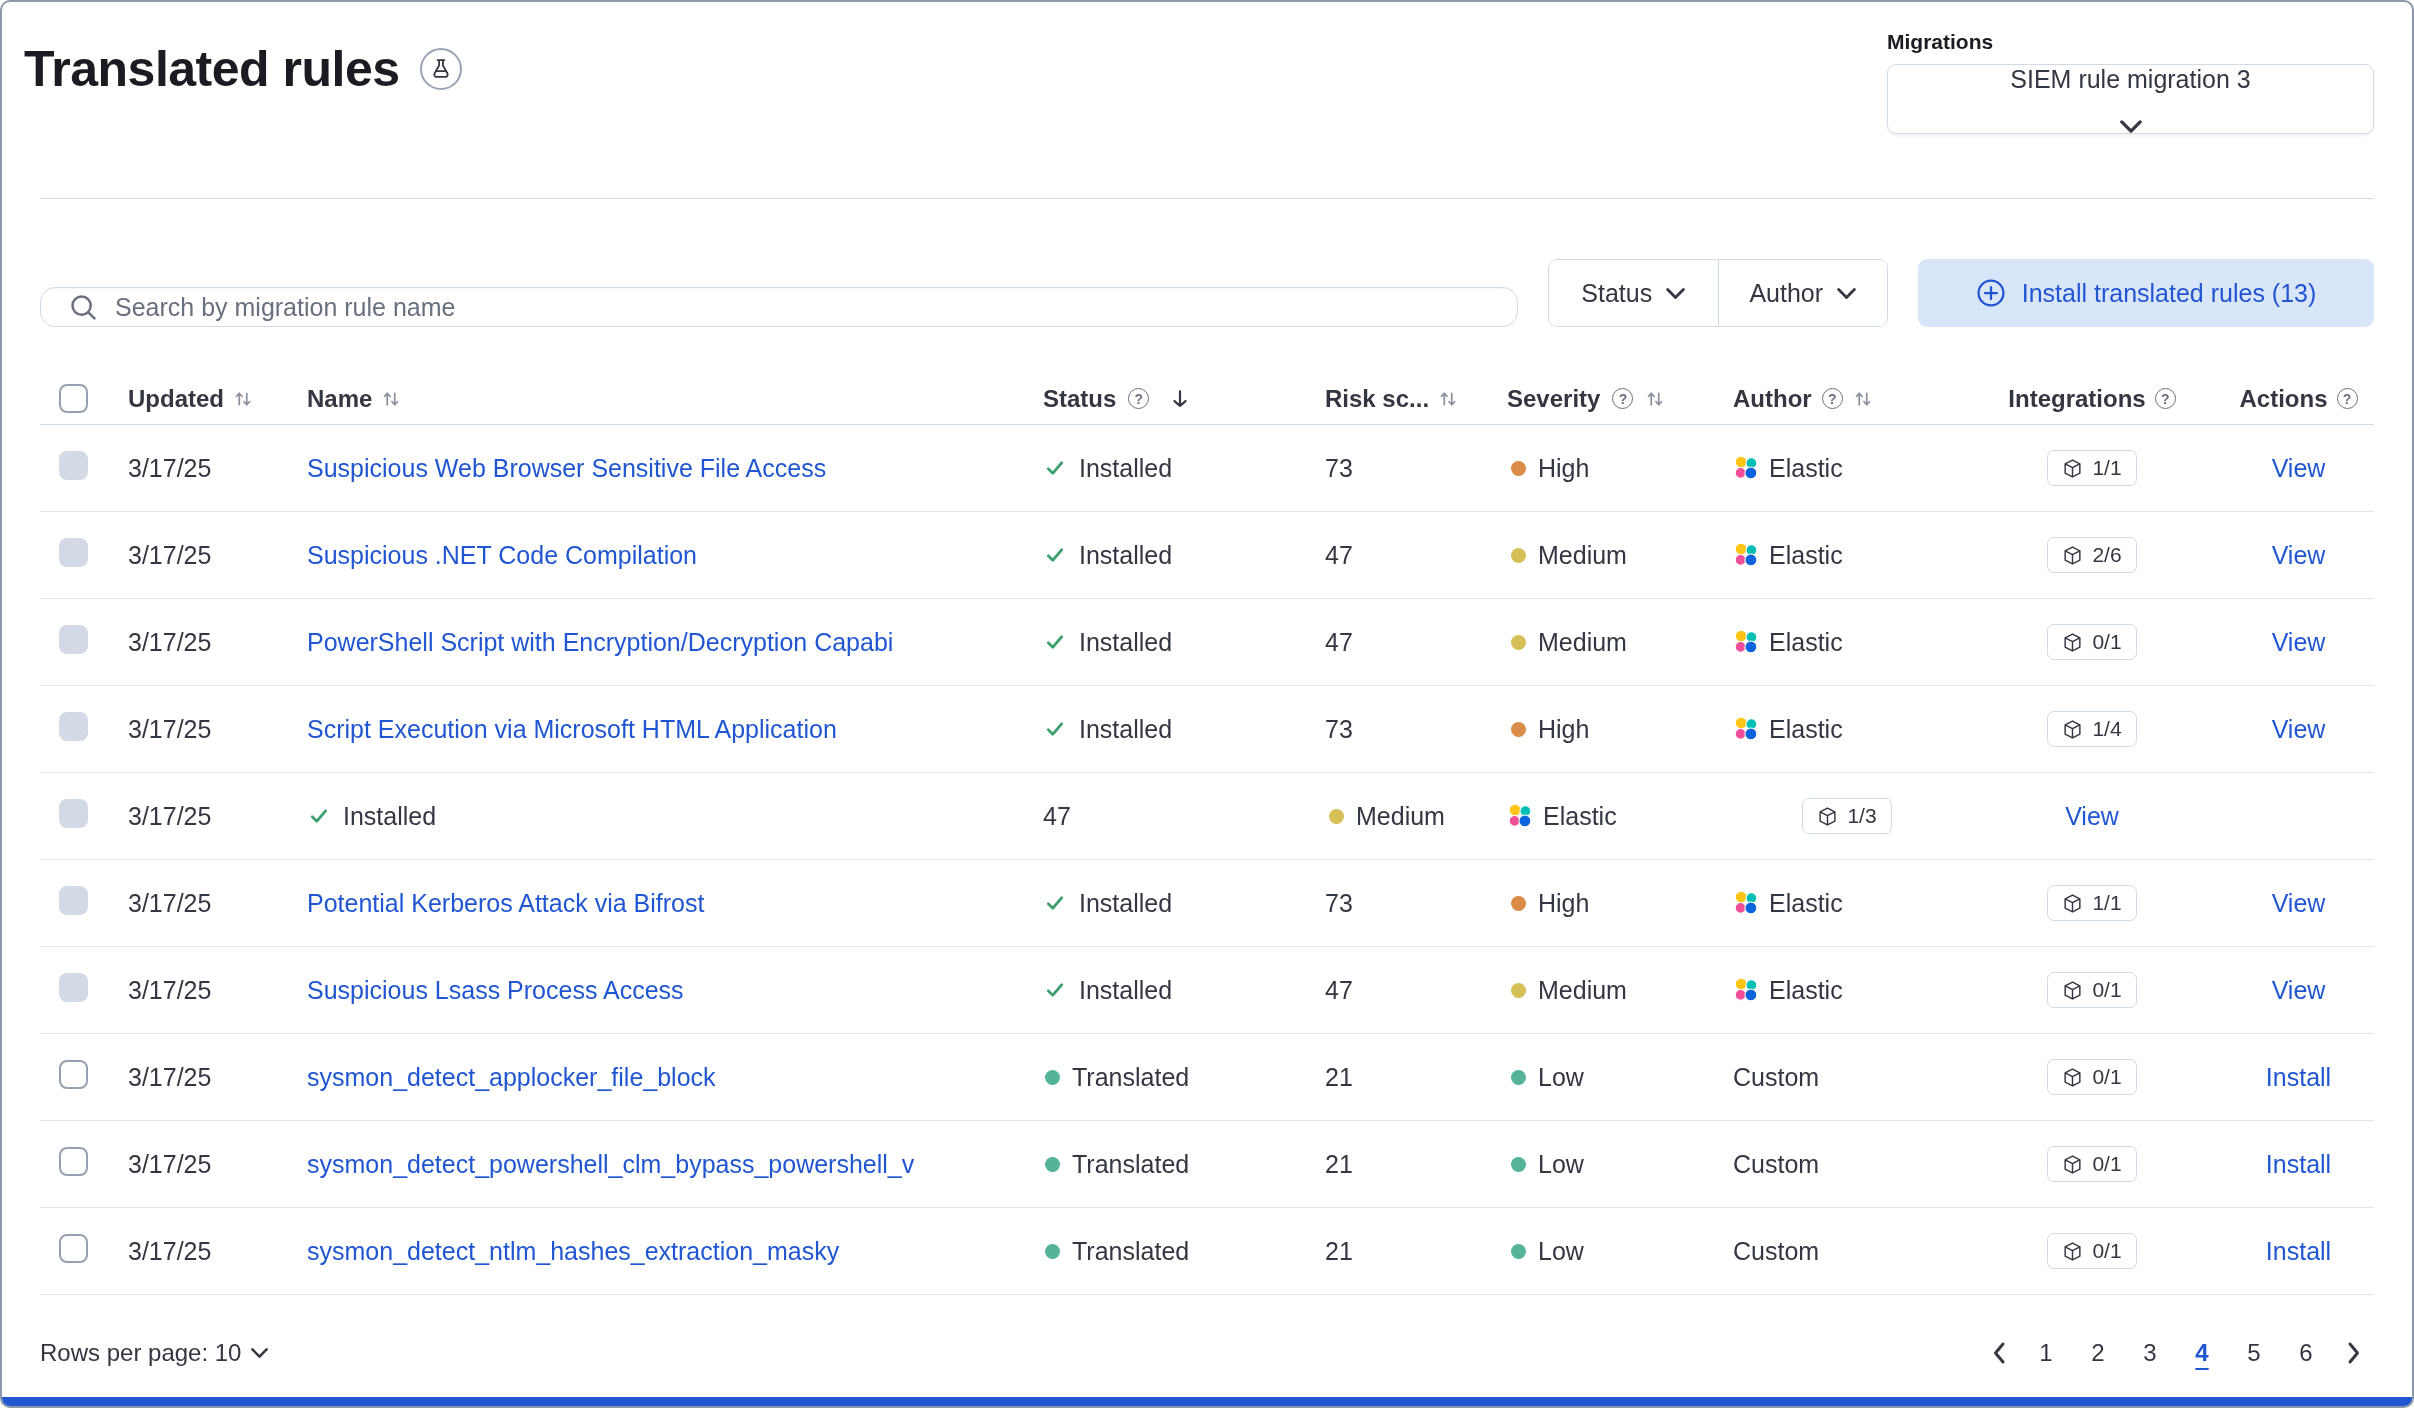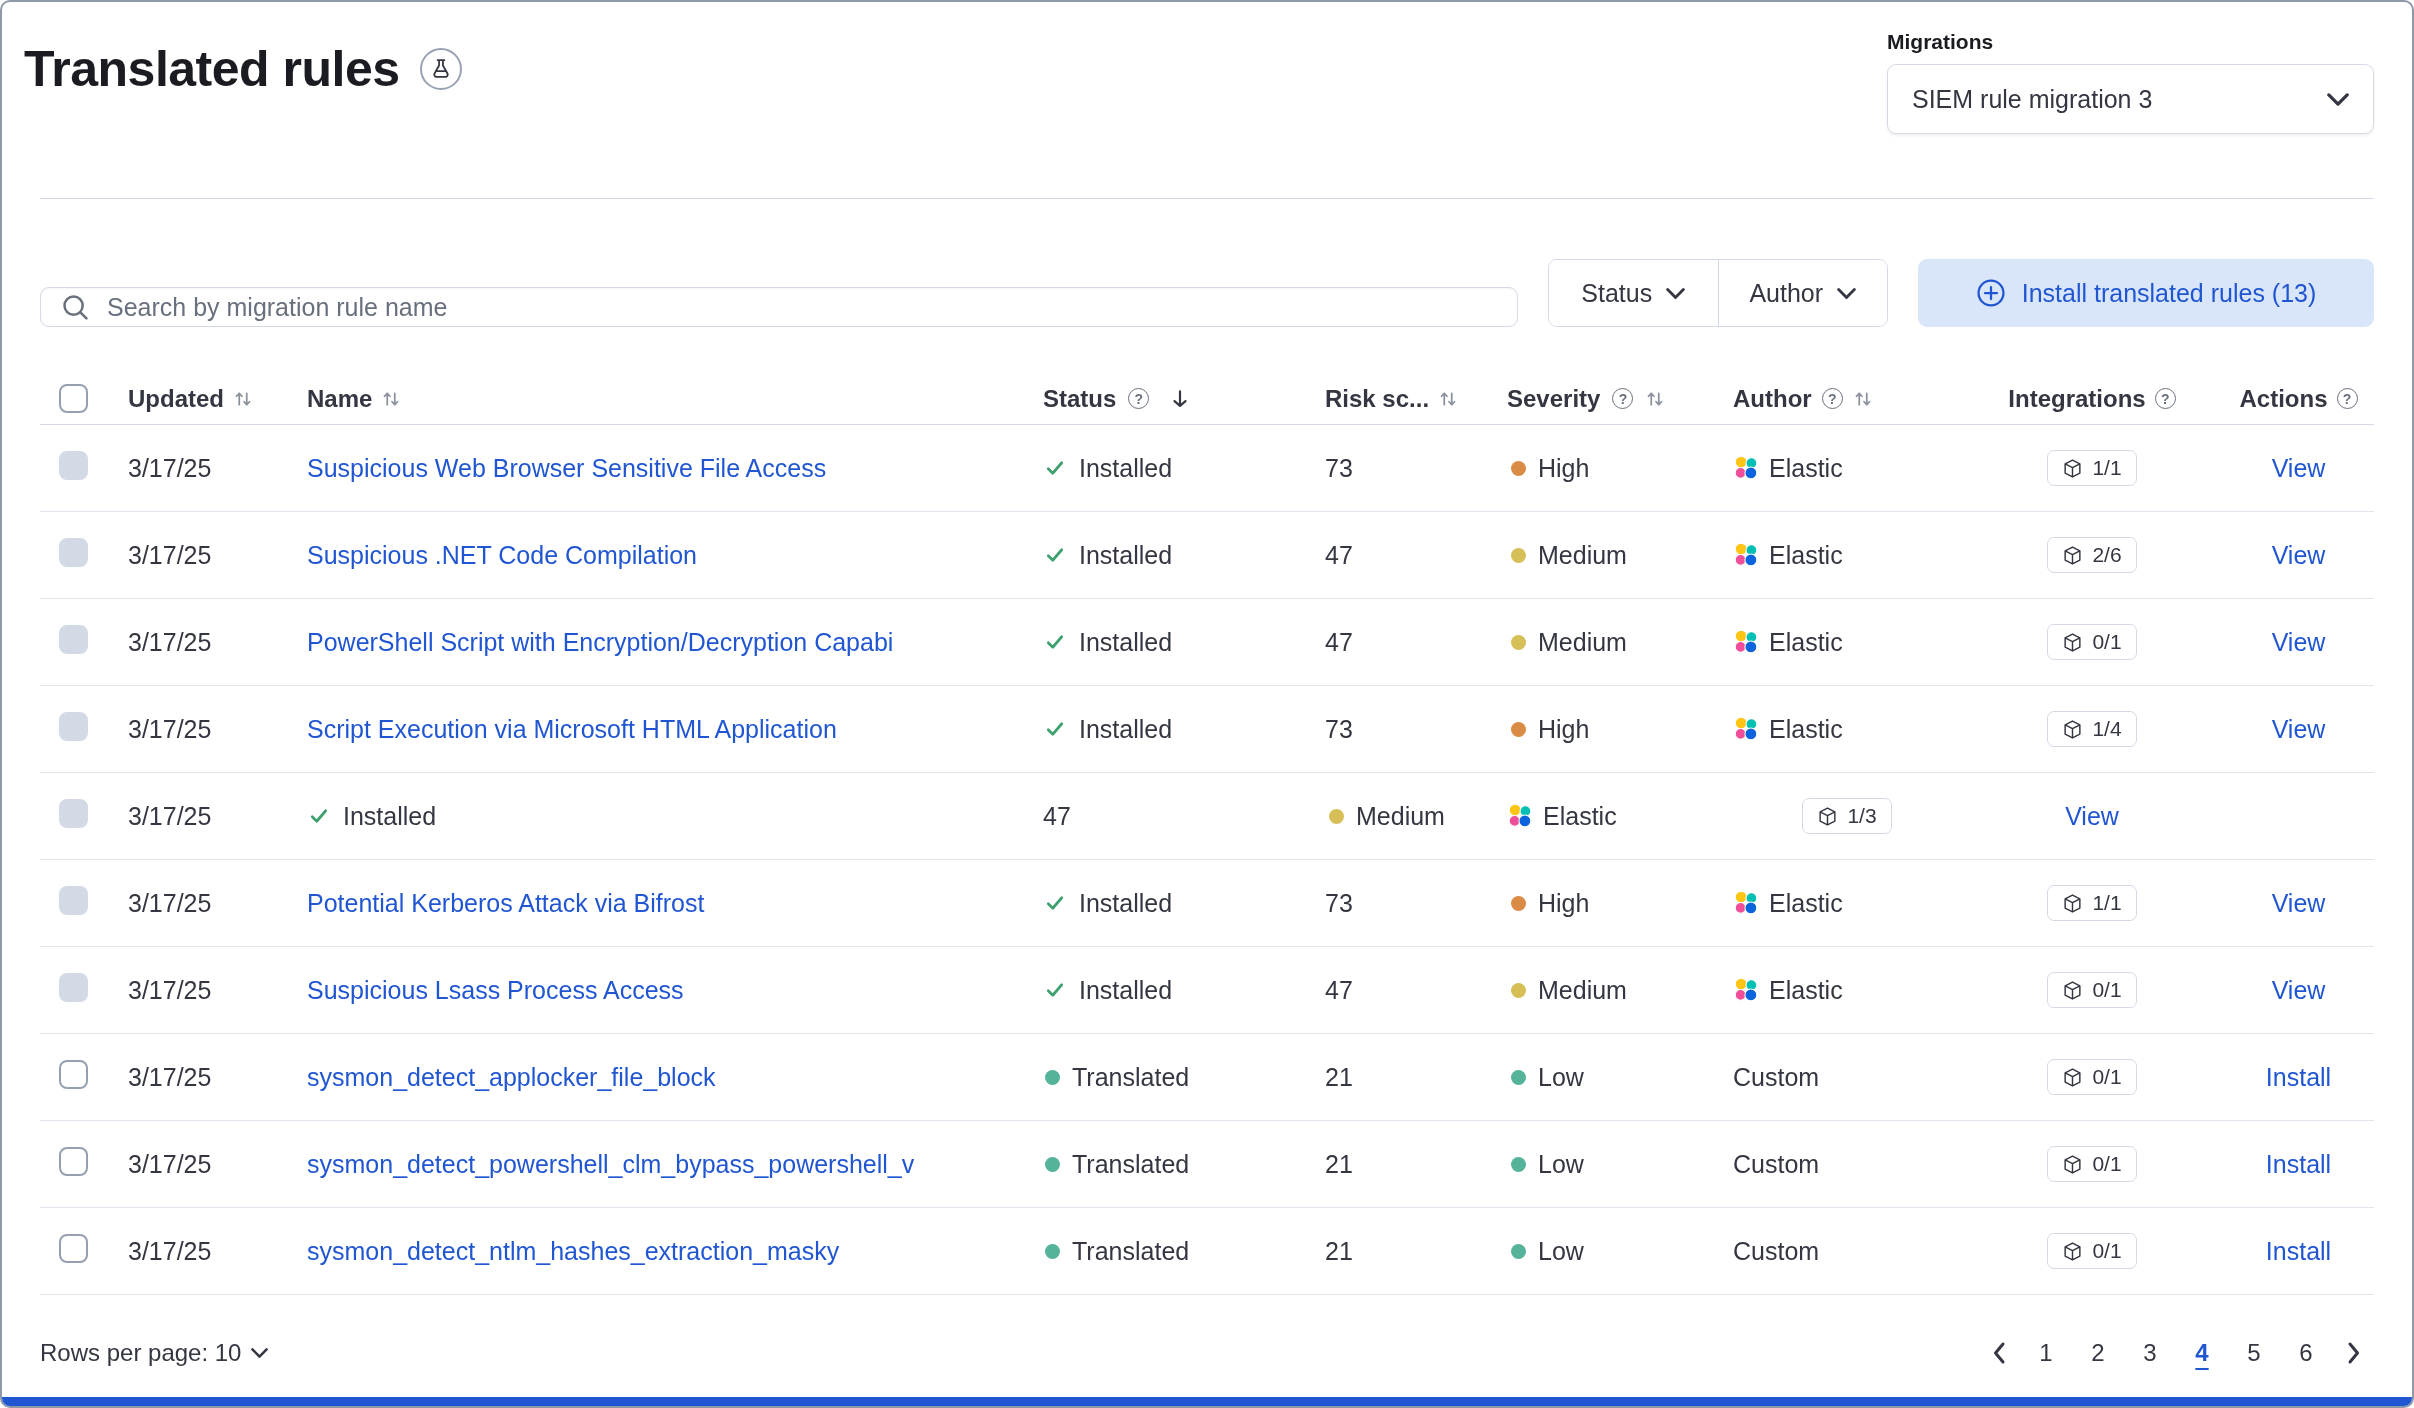--- a/index.html
+++ b/index.html
@@ -23,26 +23,26 @@
   
   .header-row{display:flex;justify-content:space-between;align-items:flex-start;padding:28px 38px 0 22px;}
   .title-wrap{display:flex;align-items:center;gap:20px;padding-top:10px;}
   h1{font-size:50px;font-weight:700;color:var(--title);margin:0;letter-spacing:-0.5px;}
   .beta-badge{width:42px;height:42px;border:2px solid #98A2B3;border-radius:50%;
     display:flex;align-items:center;justify-content:center;flex:none;}
   .migrations{display:flex;flex-direction:column;width:487px;}
   .migrations-label{font-size:21px;font-weight:700;margin-bottom:10px;color:var(--title);}
   .select{height:70px;border:1px solid var(--border);border-radius:9px;background:#fff;
     box-shadow:0 2px 3px rgba(0,0,0,0.06);display:flex;align-items:center;justify-content:space-between;
-    padding:0 24px;font-size:25px;cursor:pointer;width:100%;font-family:inherit;color:var(--text);}
+    padding:0 24px;font-size:25px;cursor:pointer;width:100%;font-family:inherit;color:var(--text);flex-direction:column;}
   .divider{height:1px;background:var(--border);margin:64px 38px 0 38px;}
   
   .toolbar{display:flex;gap:30px;margin:60px 38px 0 38px;height:68px;}
   .search-box{flex:1;display:flex;align-items:center;gap:16px;border:1px solid var(--border);
-    border-radius:9px;padding:0 20px;background:#fff;box-shadow:inset 0 1px 2px rgba(0,0,0,0.04);margin-top:28px;}
+    border-radius:15px;padding:0 28px;background:#fff;box-shadow:inset 0 1px 2px rgba(0,0,0,0.04);margin-top:28px;}
   .search-box input{border:none;outline:none;flex:1;font-size:25px;color:var(--text);
     font-family:inherit;background:transparent;}
   .search-box input::placeholder{color:var(--subtle);}
   .filter-group{display:flex;border:1px solid var(--border);border-radius:9px;overflow:hidden;width:340px;background:#fff;}
   .filter-btn{flex:1;display:flex;align-items:center;justify-content:center;gap:14px;font-size:25px;
     background:#fff;border:none;cursor:pointer;font-family:inherit;color:var(--text);}
   .filter-btn + .filter-btn{border-left:1px solid var(--border);}
   .install-btn{width:456px;display:flex;align-items:center;justify-content:center;gap:16px;
     background:var(--button-bg);color:var(--accent);border:none;border-radius:9px;
     font-size:25px;font-weight:500;cursor:pointer;font-family:inherit;}

